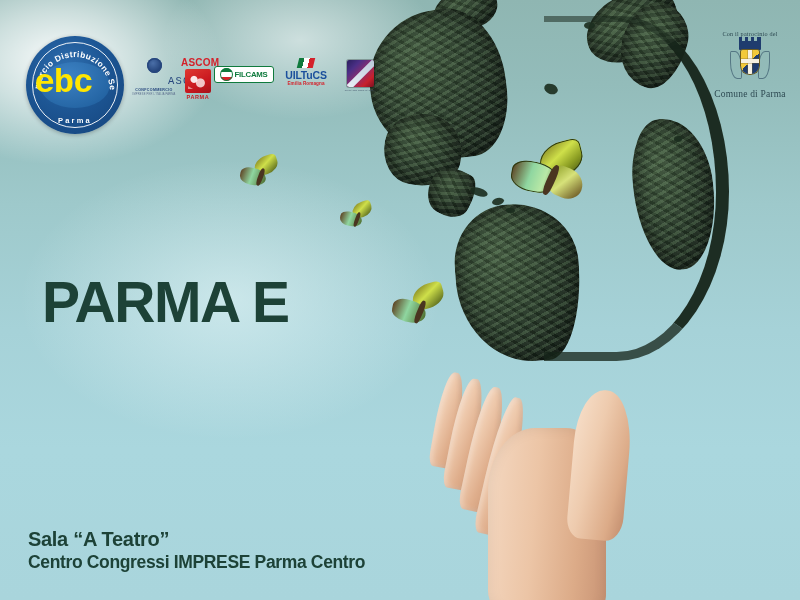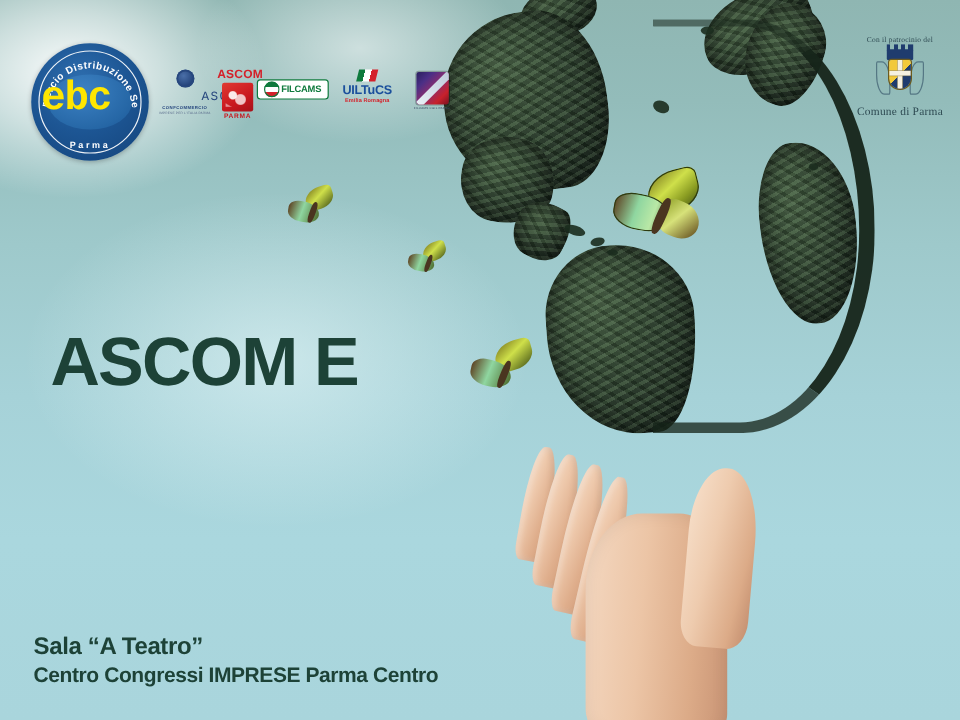--- a/index.html
+++ b/index.html
@@ -347,21 +347,21 @@
       <div class="laurel" id="laurel-l"></div>
       <div class="laurel" id="laurel-r"></div>
       <div id="crown"></div>
       <div id="shield"></div>
     </div>
     <div id="patro-name">Comune di Parma</div>
   </div>
 
   <div id="txt">
     <div id="title">
-      <div>ASCOM E</div>
+      <div>PARMA E</div>
     </div>
   </div>
 
   <div id="venue">
     <div id="venue-hall">Sala “A Teatro”</div>
     <div id="venue-place">Centro Congressi IMPRESE Parma Centro</div>
   </div>
 
   <div id="credit"></div>
 

